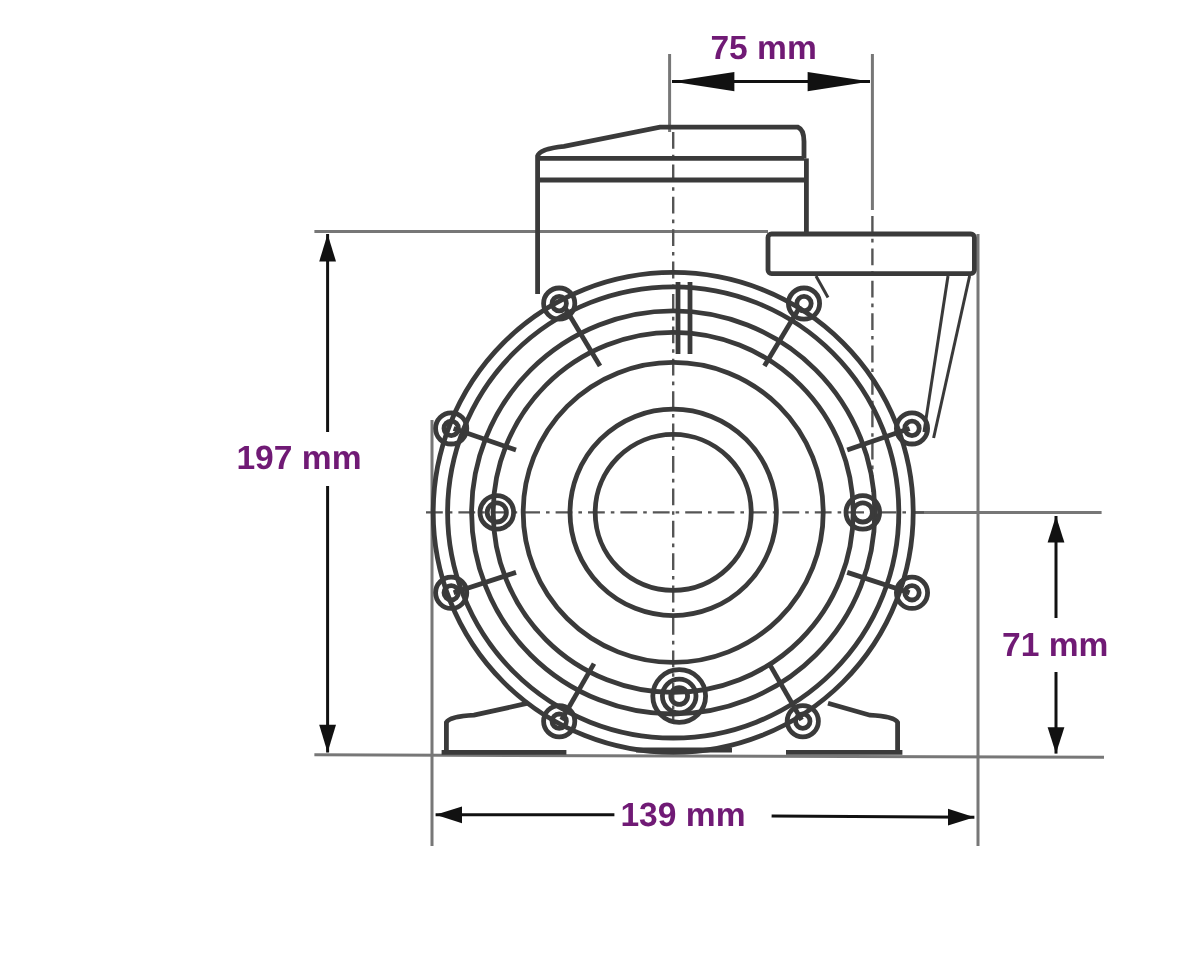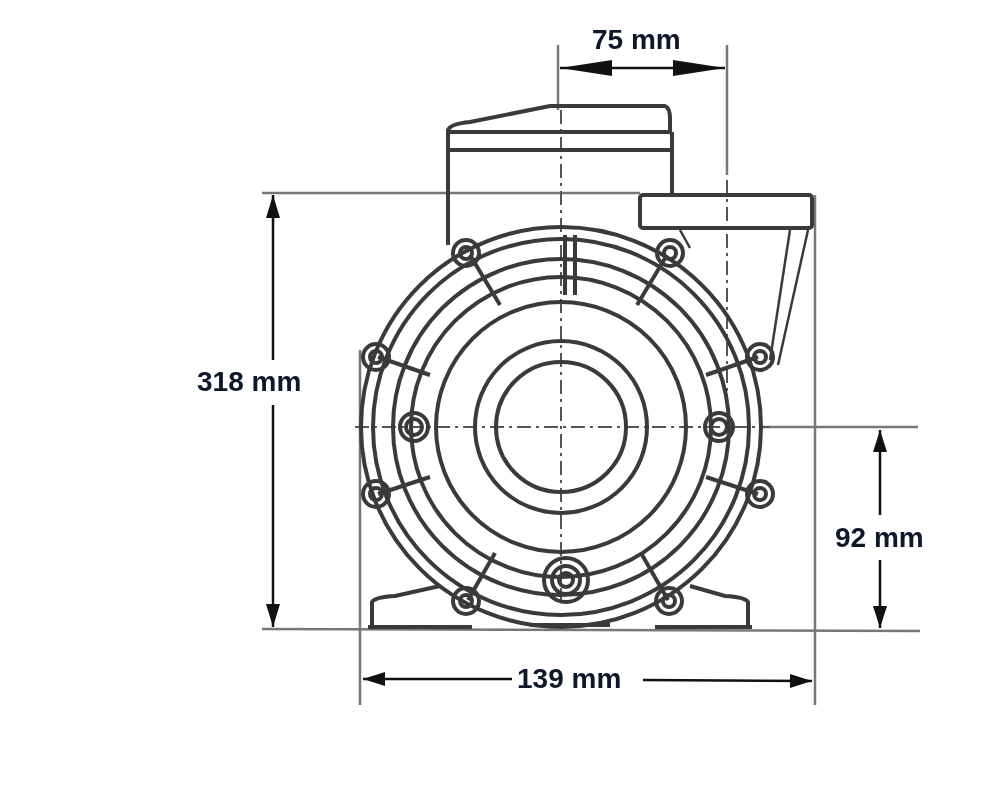--- a/index.html
+++ b/index.html
@@ -1,18 +1,18 @@
 <!DOCTYPE html>
 <html><head>
 <meta charset="utf-8">
 <style>
   html, body { margin:0; padding:0; background:#ffffff; }
   body { width:1000px; height:800px; position:relative; overflow:hidden; font-family:"Liberation Sans", sans-serif; }
   #drawing { position:absolute; left:0; top:0; width:1000px; height:800px; }
-  .dim-label { position:absolute; font-family:"Liberation Sans", sans-serif; font-weight:bold; font-size:28px; color:#0f172a; background:#fff; line-height:32px; white-space:nowrap; }
+  .dim-label { position:absolute; font-family:"Liberation Sans", sans-serif; font-weight:bold; font-size:28px; color:#701a75; background:#fff; line-height:32px; white-space:nowrap; }
   .part { fill:none; stroke:#3a3a3a; stroke-width:4; }
   .thin { fill:none; stroke:#3a3a3a; stroke-width:2.5; }
   .center { fill:none; stroke:#555; stroke-width:2; stroke-dasharray:14 5 3 5; }
   .ext { stroke:#777; stroke-width:2.5; fill:none; }
   .dimline { stroke:#111; stroke-width:2.5; fill:none; }
   .arrow { fill:#111; }
 </style>
 </head>
 <body>
 
@@ -124,15 +124,15 @@
   </g>
   <g>
     <line class="dimline" x1="363" y1="679" x2="512" y2="679"></line>
     <line class="dimline" x1="643" y1="680" x2="812" y2="681"></line>
     <polygon class="arrow" points="363,679 385,672 385,686"></polygon>
     <polygon class="arrow" points="812,681 790,674 790,688"></polygon>
   </g>
 </svg>
 
 <div class="dim-label" style="left:592px; top:24px; background:transparent;">75 mm</div>
-<div class="dim-label" style="left:197px; top:366px;">318 mm</div>
-<div class="dim-label" style="left:835px; top:522px;">92 mm</div>
+<div class="dim-label" style="left:197px; top:366px;">197 mm</div>
+<div class="dim-label" style="left:835px; top:522px;">71 mm</div>
 <div class="dim-label" style="left:517px; top:663px;">139 mm</div>
 
 </body></html>

